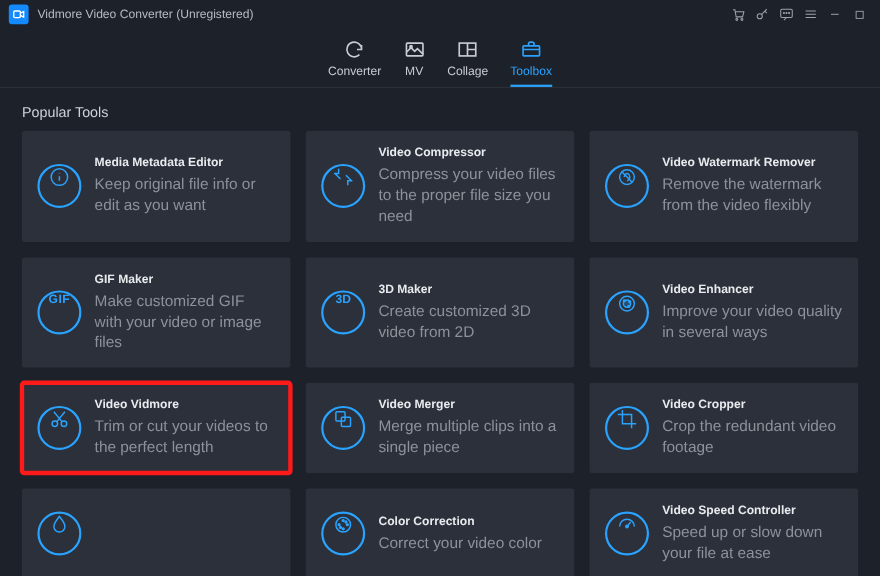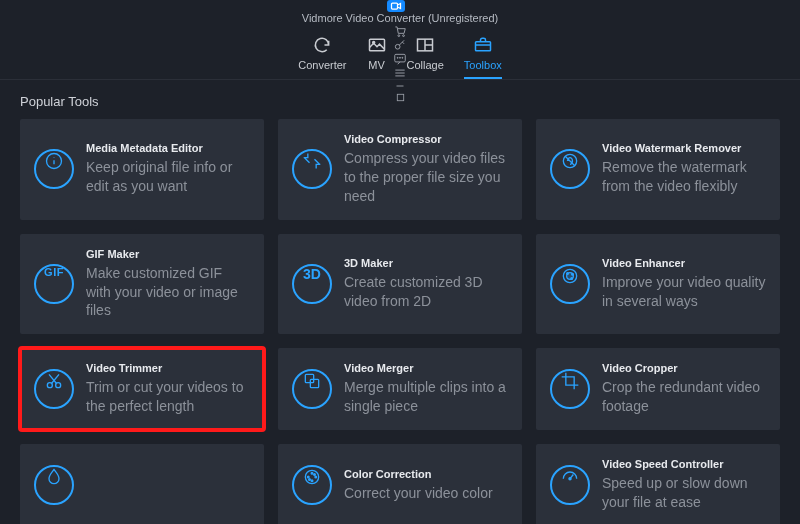--- a/index.html
+++ b/index.html
@@ -8,21 +8,20 @@
   background: #1d2129;
   font-family: -apple-system, "Segoe UI", Arial, sans-serif;
   color: #c9ccd1;
   overflow: hidden;
 }
 .titlebar {
   height: 26px;
   display: flex; align-items: center;
   padding: 0 8px;
   background: #1d2129;
-  flex-direction: column;
 }
 .app-logo {
   width: 18px; height: 18px;
   background: #148aff;
   border-radius: 3px;
   display: flex; align-items: center; justify-content: center;
   margin-right: 8px;
 }
 .app-title { font-size: 11px; color: #b6bbc3; }
 .titlebar-spacer { flex: 1; }
@@ -72,21 +71,21 @@
   width: 40px; height: 40px; border-radius: 50%;
   border: 2px solid #2aa3ff;
   display: flex; align-items: flex-start; justify-content: center;
   flex-shrink: 0; margin-right: 12px;
   color: #2aa3ff;
 }
 .ct { flex: 1; min-width: 0; }
 .ct-title { font-size: 11px; font-weight: 600; color: #e8eaee; margin-bottom: 4px; }
 .ct-desc { font-size: 14px; line-height: 1.35; color: #8c919a; }
 .gif-txt { font-size: 11px; font-weight: 700; letter-spacing: .5px; }
-.td-txt { font-size: 14px; font-weight: 700; }
+.td-txt { font-size: 11px; font-weight: 700; }
 </style>
 </head>
 <body>
 
 <div class="titlebar">
   <div class="app-logo">
     <svg width="12" height="12" viewBox="0 0 24 24" fill="none" stroke="#fff" stroke-width="2.5">
         <rect x="3" y="6" width="12" height="12" rx="2"></rect>
         <path d="M15 10l6-3v10l-6-3"></path>
       </svg>
@@ -244,21 +243,21 @@
     </div>
     <div class="card highlight">
       <div class="ring">
         <svg width="20" height="20" viewBox="0 0 24 24" fill="none" stroke="currentColor" stroke-width="1.6">
           <circle cx="7" cy="17" r="3"></circle>
           <circle cx="17" cy="17" r="3"></circle>
           <path d="M9 15L18 4M15 15L6 4"></path>
         </svg>
       </div>
       <div class="ct">
-        <div class="ct-title">Video Trimmer</div>
+        <div class="ct-title">Video Vidmore</div>
         <div class="ct-desc">Trim or cut your videos to the perfect length</div>
       </div>
     </div>
     <div class="card">
       <div class="ring">
         <svg width="20" height="20" viewBox="0 0 24 24" fill="none" stroke="currentColor" stroke-width="1.6">
           <rect x="4" y="4" width="10" height="10" rx="1"></rect>
           <rect x="10" y="10" width="10" height="10" rx="1"></rect>
         </svg>
       </div>

